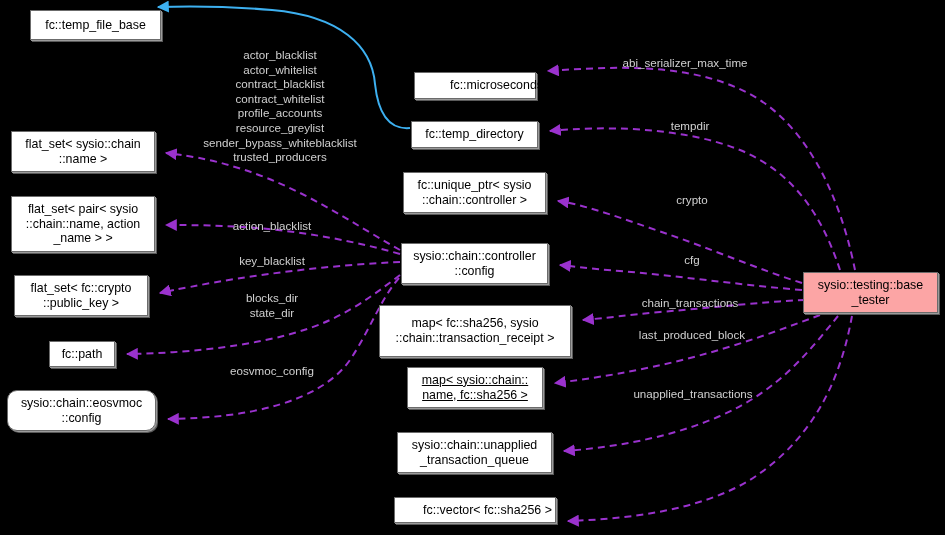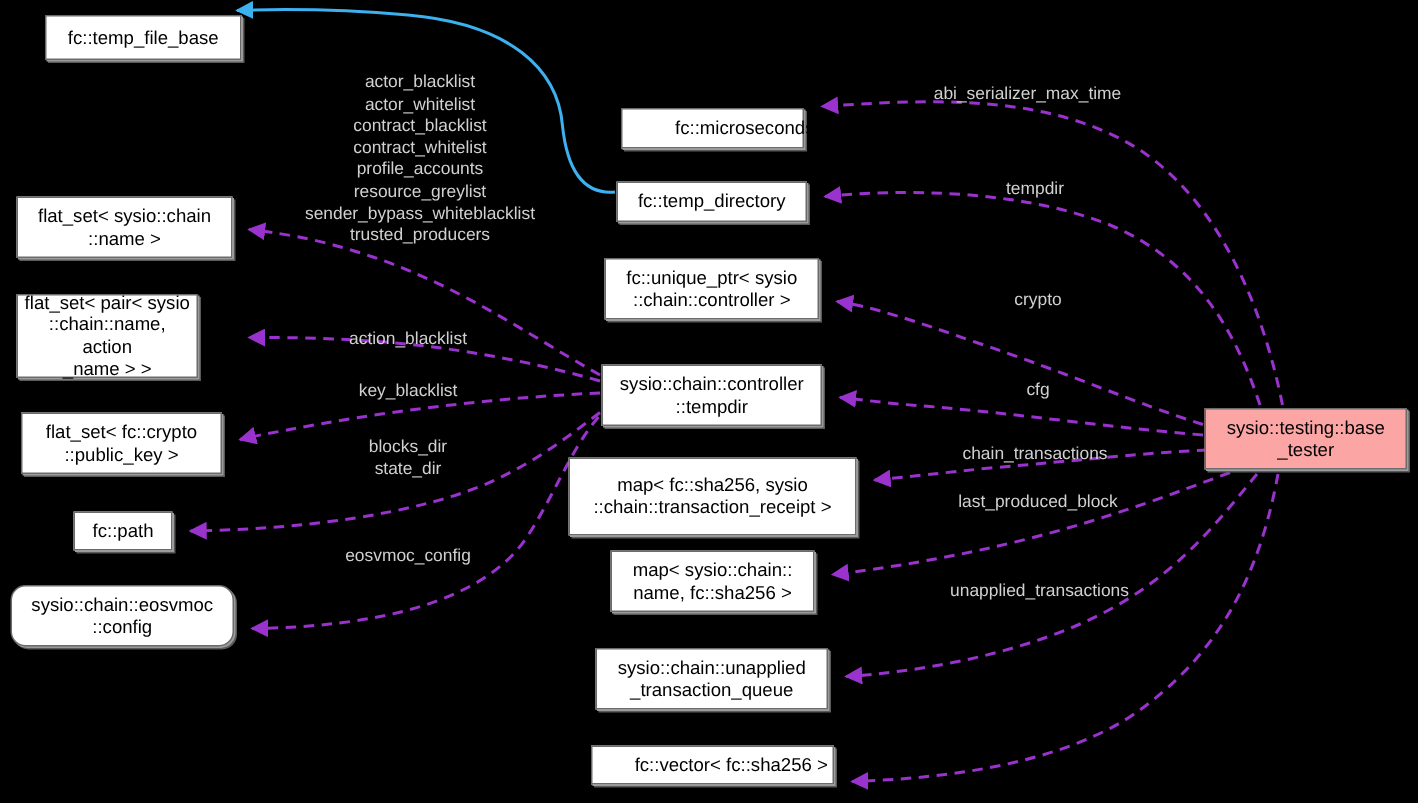--- a/index.html
+++ b/index.html
@@ -95,46 +95,46 @@
     <path d="M 838 316 C 810 350 780 390 720 416 C 670 438 610 448 564 451" fill="none" stroke="#9a32cd" stroke-width="2" stroke-dasharray="7,5" marker-end="url(#arrow-purple)"></path>
 
     <path d="M 852 316 C 842 370 820 435 750 480 C 700 510 630 519 568 521" fill="none" stroke="#9a32cd" stroke-width="2" stroke-dasharray="7,5" marker-end="url(#arrow-purple)"></path>
   </svg>
 
   <div class="node" style="left:30px; top:10px; width:131px; height:30px;">fc::temp_file_base</div>
 
   <div class="node" style="left:11px; top:131px; width:144px; height:41px;">flat_set&lt; sysio::chain
 ::name &gt;</div>
 
-  <div class="node" style="left:11px; top:196px; width:121px; height:56px;">flat_set&lt; pair&lt; sysio
+  <div class="node" style="left:11px; top:196px; width:144px; height:56px;">flat_set&lt; pair&lt; sysio
 ::chain::name, action
 _name &gt; &gt;</div>
 
   <div class="node" style="left:14px; top:275px; width:134px; height:41px;">flat_set&lt; fc::crypto
 ::public_key &gt;</div>
 
   <div class="node" style="left:49px; top:341px; width:66px; height:26px;">fc::path</div>
 
   <div class="node" style="left:7px; top:390px; width:149px; height:41px;border-radius:10px;">sysio::chain::eosvmoc
 ::config</div>
 
   <div class="node" style="left:414px; top:72px; width:122px; height:27px;padding-left:46px;">fc::microseconds</div>
 
   <div class="node" style="left:411px; top:121px; width:127px; height:27px;">fc::temp_directory</div>
 
   <div class="node" style="left:403px; top:172px; width:143px; height:41px;">fc::unique_ptr&lt; sysio
 ::chain::controller &gt;</div>
 
   <div class="node" style="left:401px; top:243px; width:147px; height:41px;">sysio::chain::controller
-::tempdir</div>
+::config</div>
 
   <div class="node" style="left:379px; top:305px; width:192px; height:52px;">map&lt; fc::sha256, sysio
 ::chain::transaction_receipt &gt;</div>
 
-  <div class="node" style="left:407px; top:367px; width:136px; height:41px;">map&lt; sysio::chain::
+  <div class="node" style="left:407px; top:367px; width:136px; height:41px;text-decoration:underline;">map&lt; sysio::chain::
 name, fc::sha256 &gt;</div>
 
   <div class="node" style="left:397px; top:432px; width:155px; height:41px;">sysio::chain::unapplied
 _transaction_queue</div>
 
   <div class="node" style="left:394px; top:497px; width:162px; height:26px;padding-left:28px;">fc::vector&lt; fc::sha256 &gt;</div>
 
   <div class="node highlight" style="left:803px; top:272px; width:135px; height:41px;">sysio::testing::base
 _tester</div>
 

